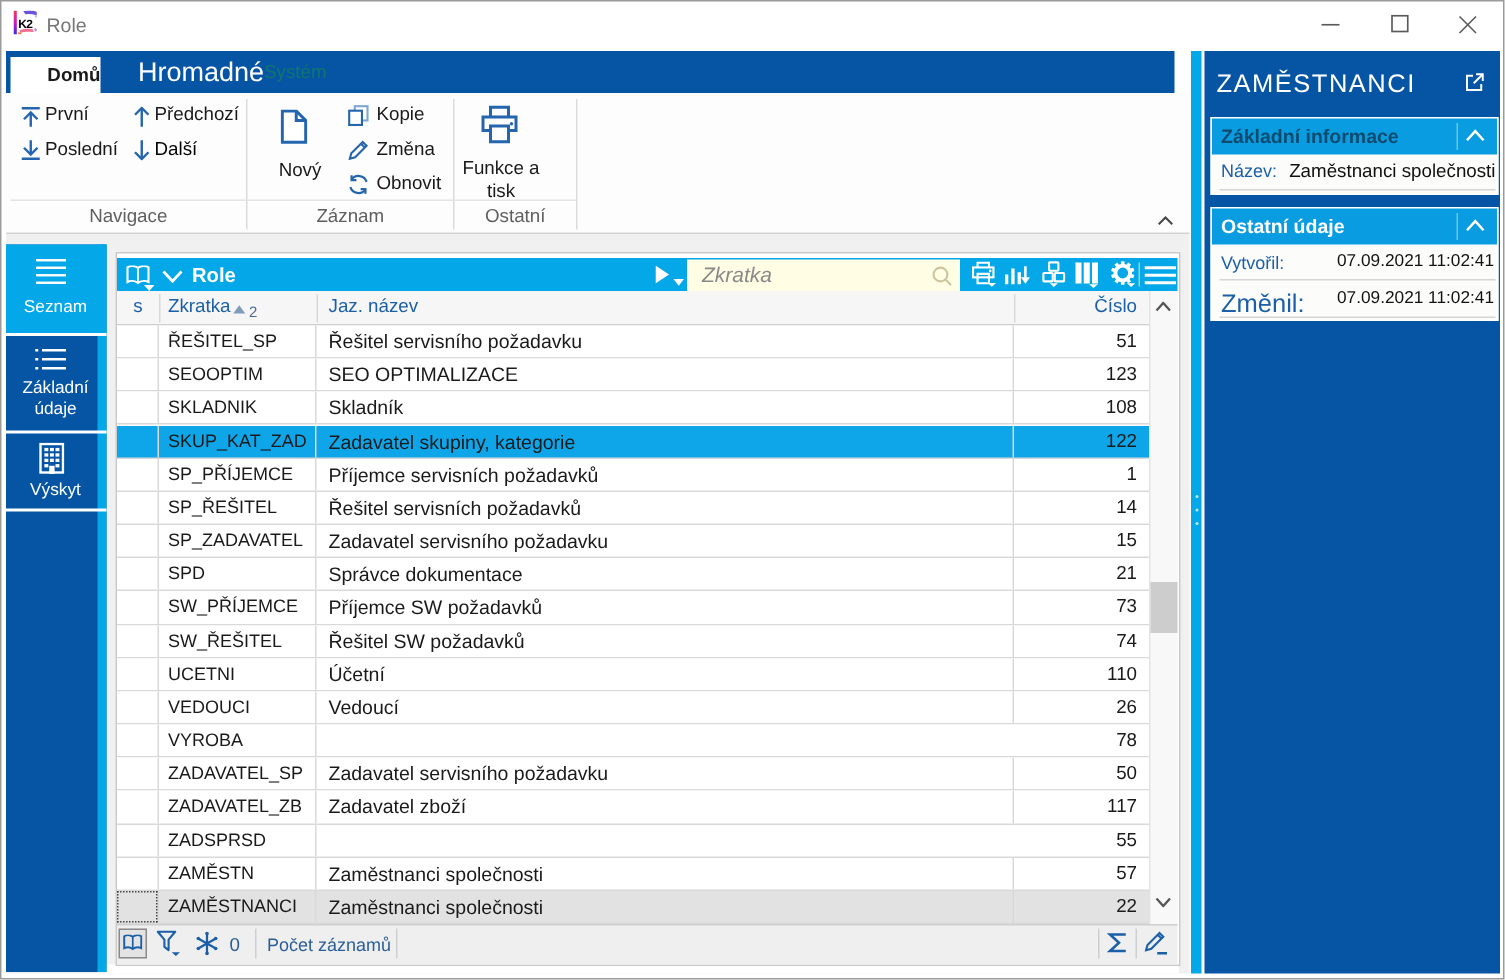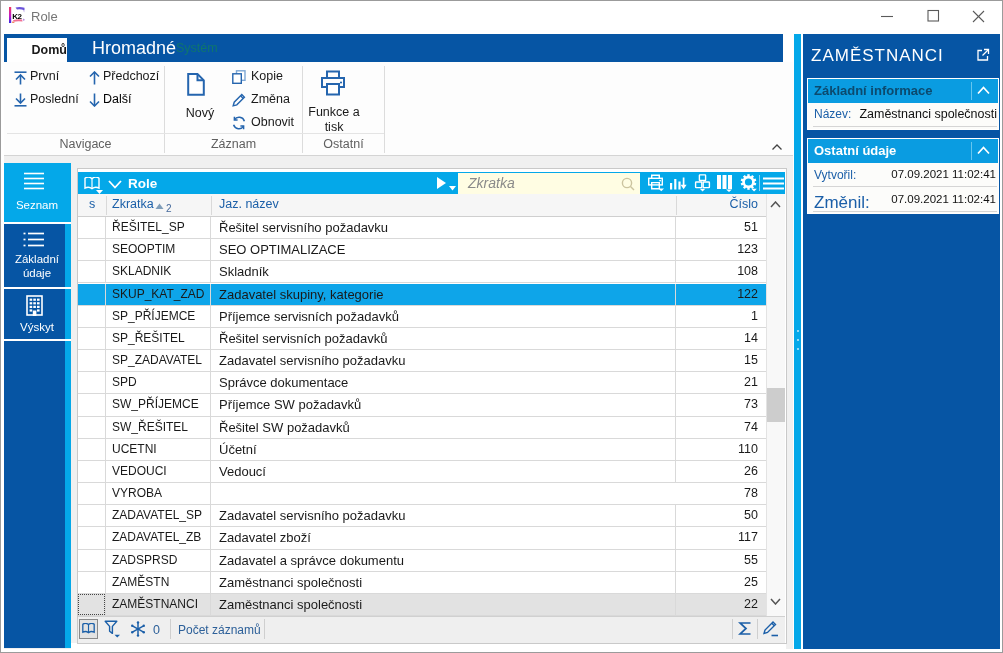--- a/index.html
+++ b/index.html
@@ -374,28 +374,27 @@
   </div>
   <div class="abs row" style="top:527.38px;background:#fff">
     <div class="c0"></div>
     <div class="c1">ZADAVATEL_ZB</div>
     <div class="c2">Zadavatel zboží</div>
     <div class="c3">117</div>
   </div>
   <div class="abs row" style="top:549.55px;background:#fff">
     <div class="c0"></div>
     <div class="c1">ZADSPRSD</div>
-    <div class="c2">Zadavatel a správce dokumentu</div>
     <div class="c3">55</div>
   </div>
   <div class="abs row" style="top:571.72px;background:#fff">
     <div class="c0"></div>
     <div class="c1">ZAMĚSTN</div>
     <div class="c2">Zaměstnanci společnosti</div>
-    <div class="c3">25</div>
+    <div class="c3">57</div>
   </div>
   <div class="abs row" style="top:593.89px;background:#e2e2e2">
     <div class="c0">
       <span class="foc"></span>
     </div>
     <div class="c1">ZAMĚSTNANCI</div>
     <div class="c2">Zaměstnanci společnosti</div>
     <div class="c3">22</div>
   </div>
 

